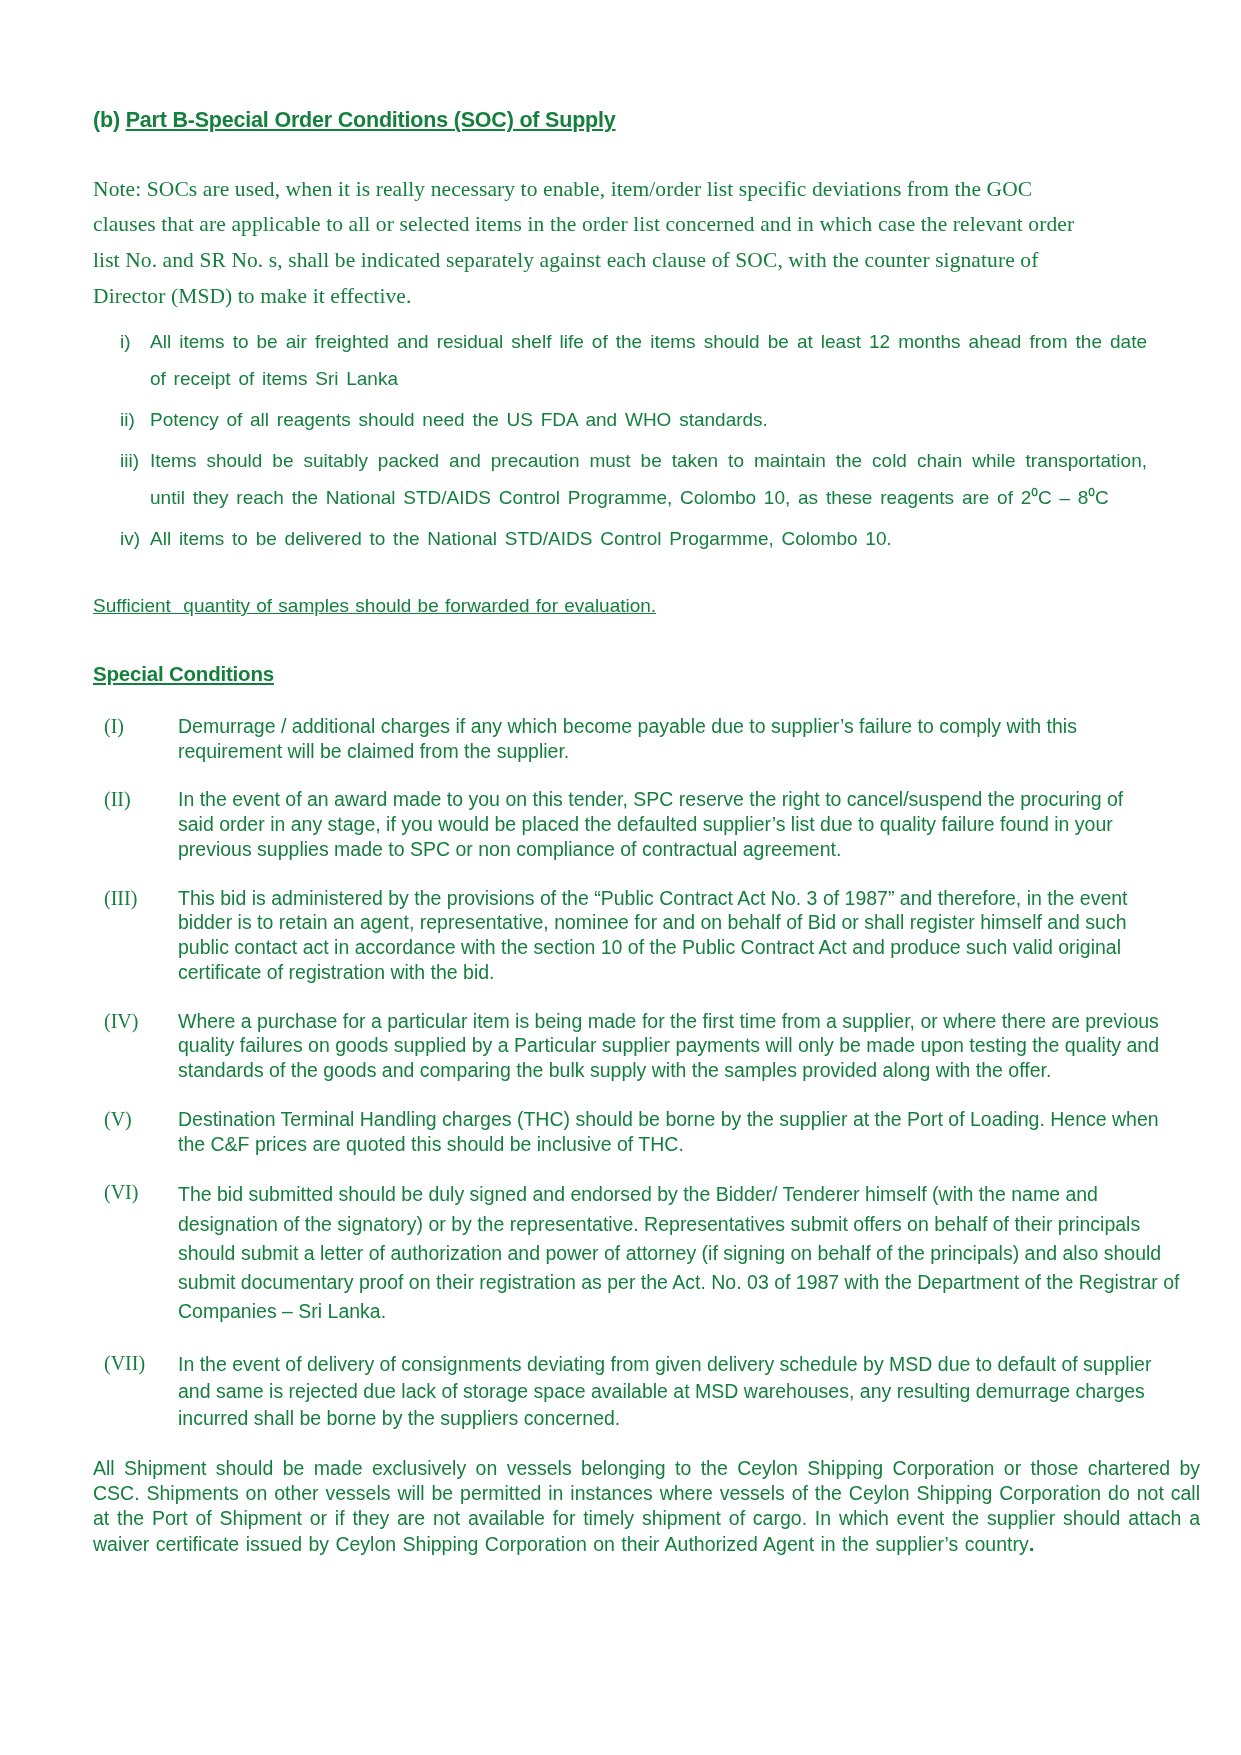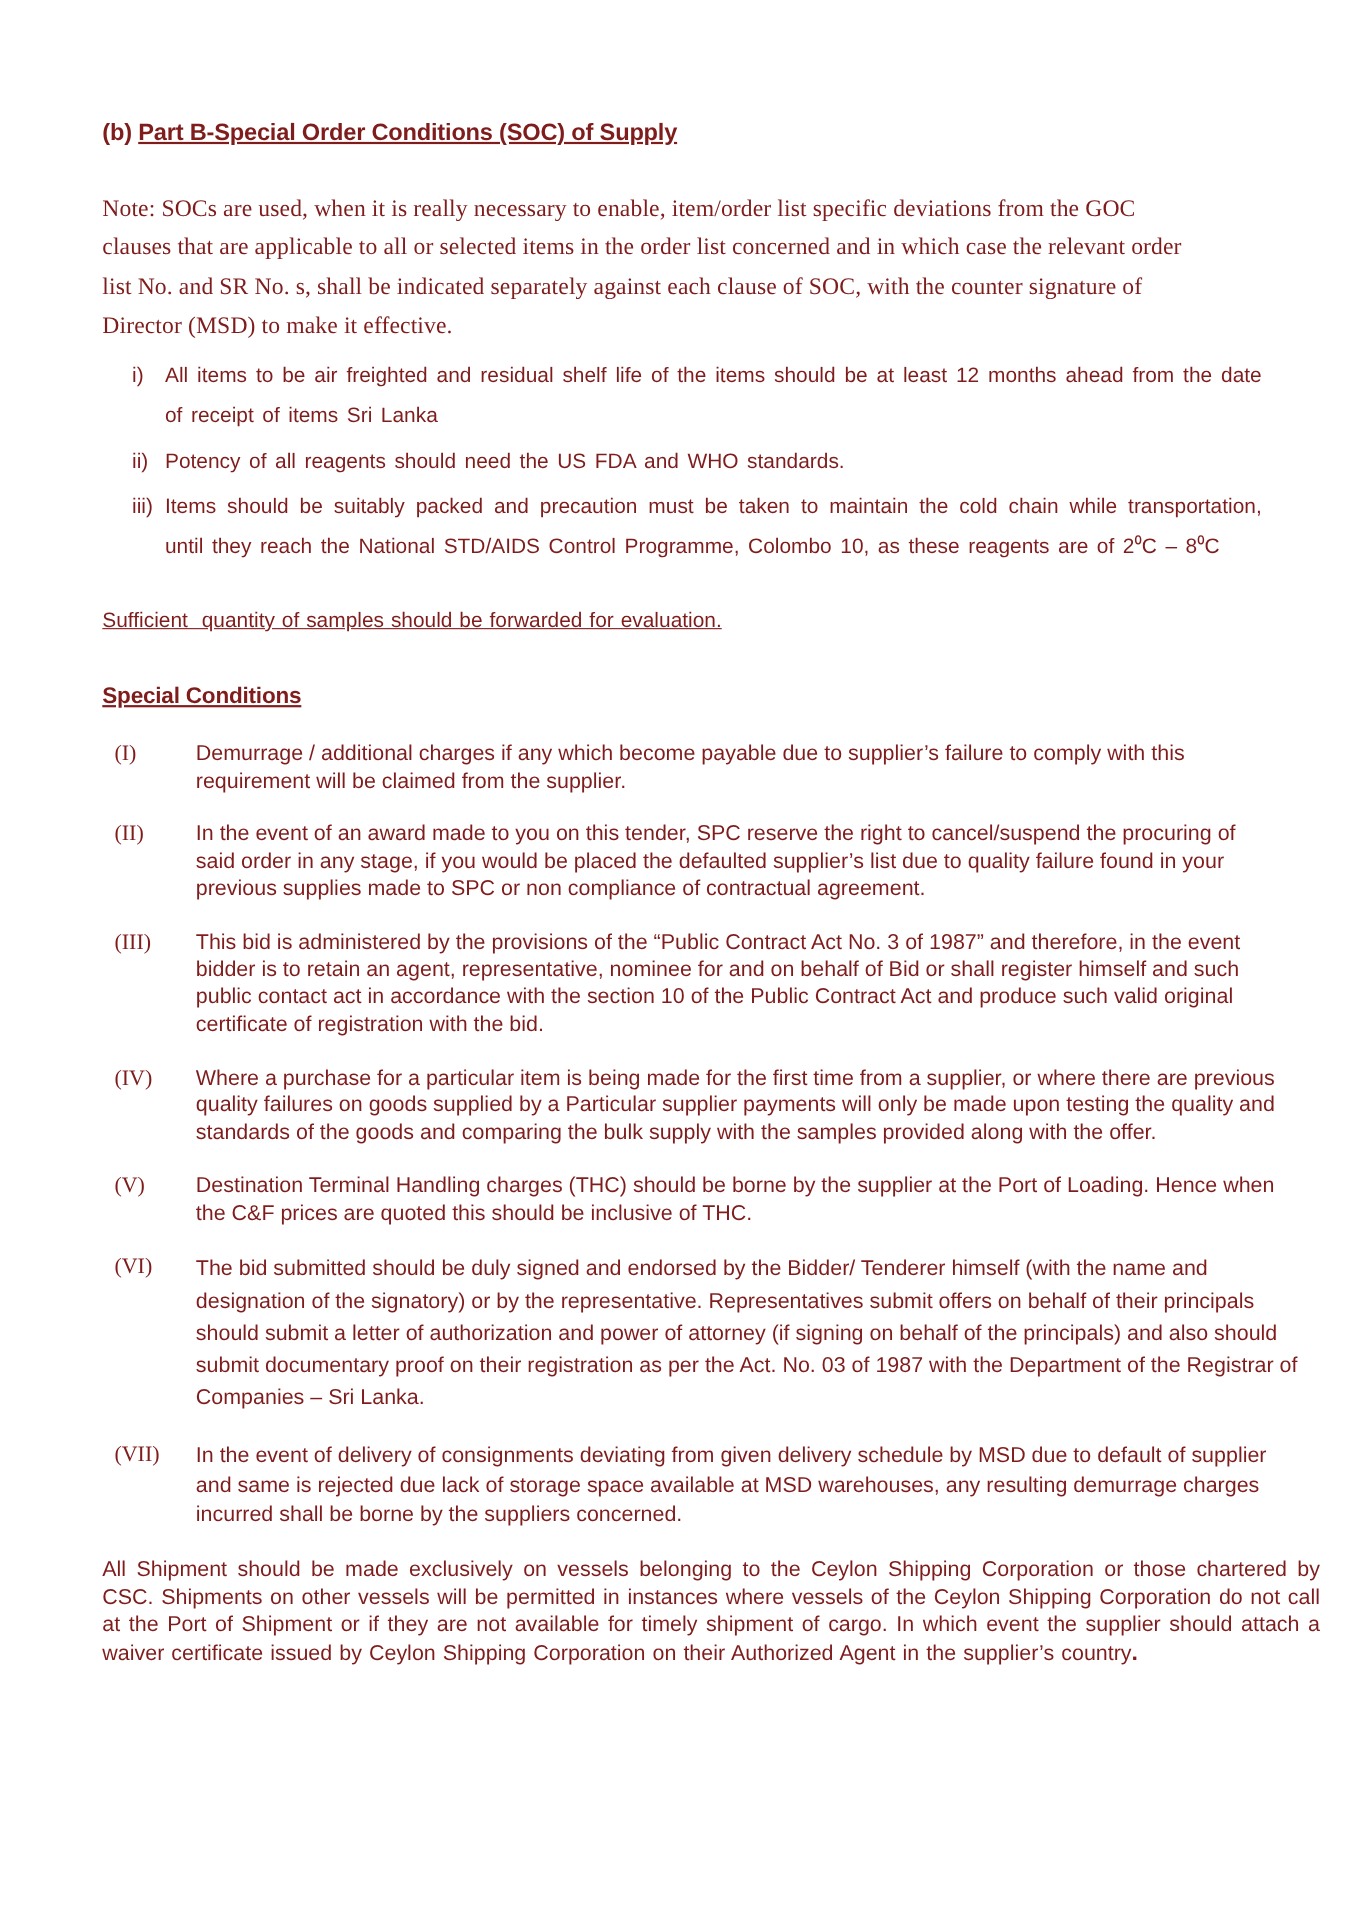--- a/index.html
+++ b/index.html
@@ -6,21 +6,21 @@
     margin: 0;
     padding: 0;
     background: #ffffff;
   }
   .page {
     position: relative;
     width: 1241px;
     height: 1755px;
     margin: 0 auto;
     background: #ffffff;
-    color: #7f1d1d;
+    color: #15803d;
     box-sizing: border-box;
     padding: 108px 41px 0 93px;
     overflow: hidden;
     font-family: "Liberation Sans", sans-serif;
   }
 
   
   .heading {
     margin: 0;
     font-size: 21.5px;
@@ -116,20 +116,24 @@
       <div class="rtext">All items to be air freighted and residual shelf life of the items should be at least 12 months ahead from the date of receipt of items Sri Lanka</div>
     </div>
     <div class="rrow">
       <span class="rlabel">ii)</span>
       <div class="rtext">Potency of all reagents should need the US FDA and WHO standards.</div>
     </div>
     <div class="rrow">
       <span class="rlabel">iii)</span>
       <div class="rtext">Items should be suitably packed and precaution must be taken to maintain the cold chain while transportation, until they reach the National STD/AIDS Control Programme, Colombo 10, as these reagents are of 2⁰C – 8⁰C</div>
     </div>
+    <div class="rrow">
+      <span class="rlabel">iv)</span>
+      <div class="rtext">All items to be delivered to the National STD/AIDS Control Progarmme, Colombo 10.</div>
+    </div>
   </div>
 
   <p class="samples">Sufficient  quantity of samples should be forwarded for evaluation.</p>
 
   <h2 class="sheading">Special Conditions</h2>
 
   <div class="sclist">
 
     <div class="scitem sc-i">
       <span class="sclabel">(I)</span>

